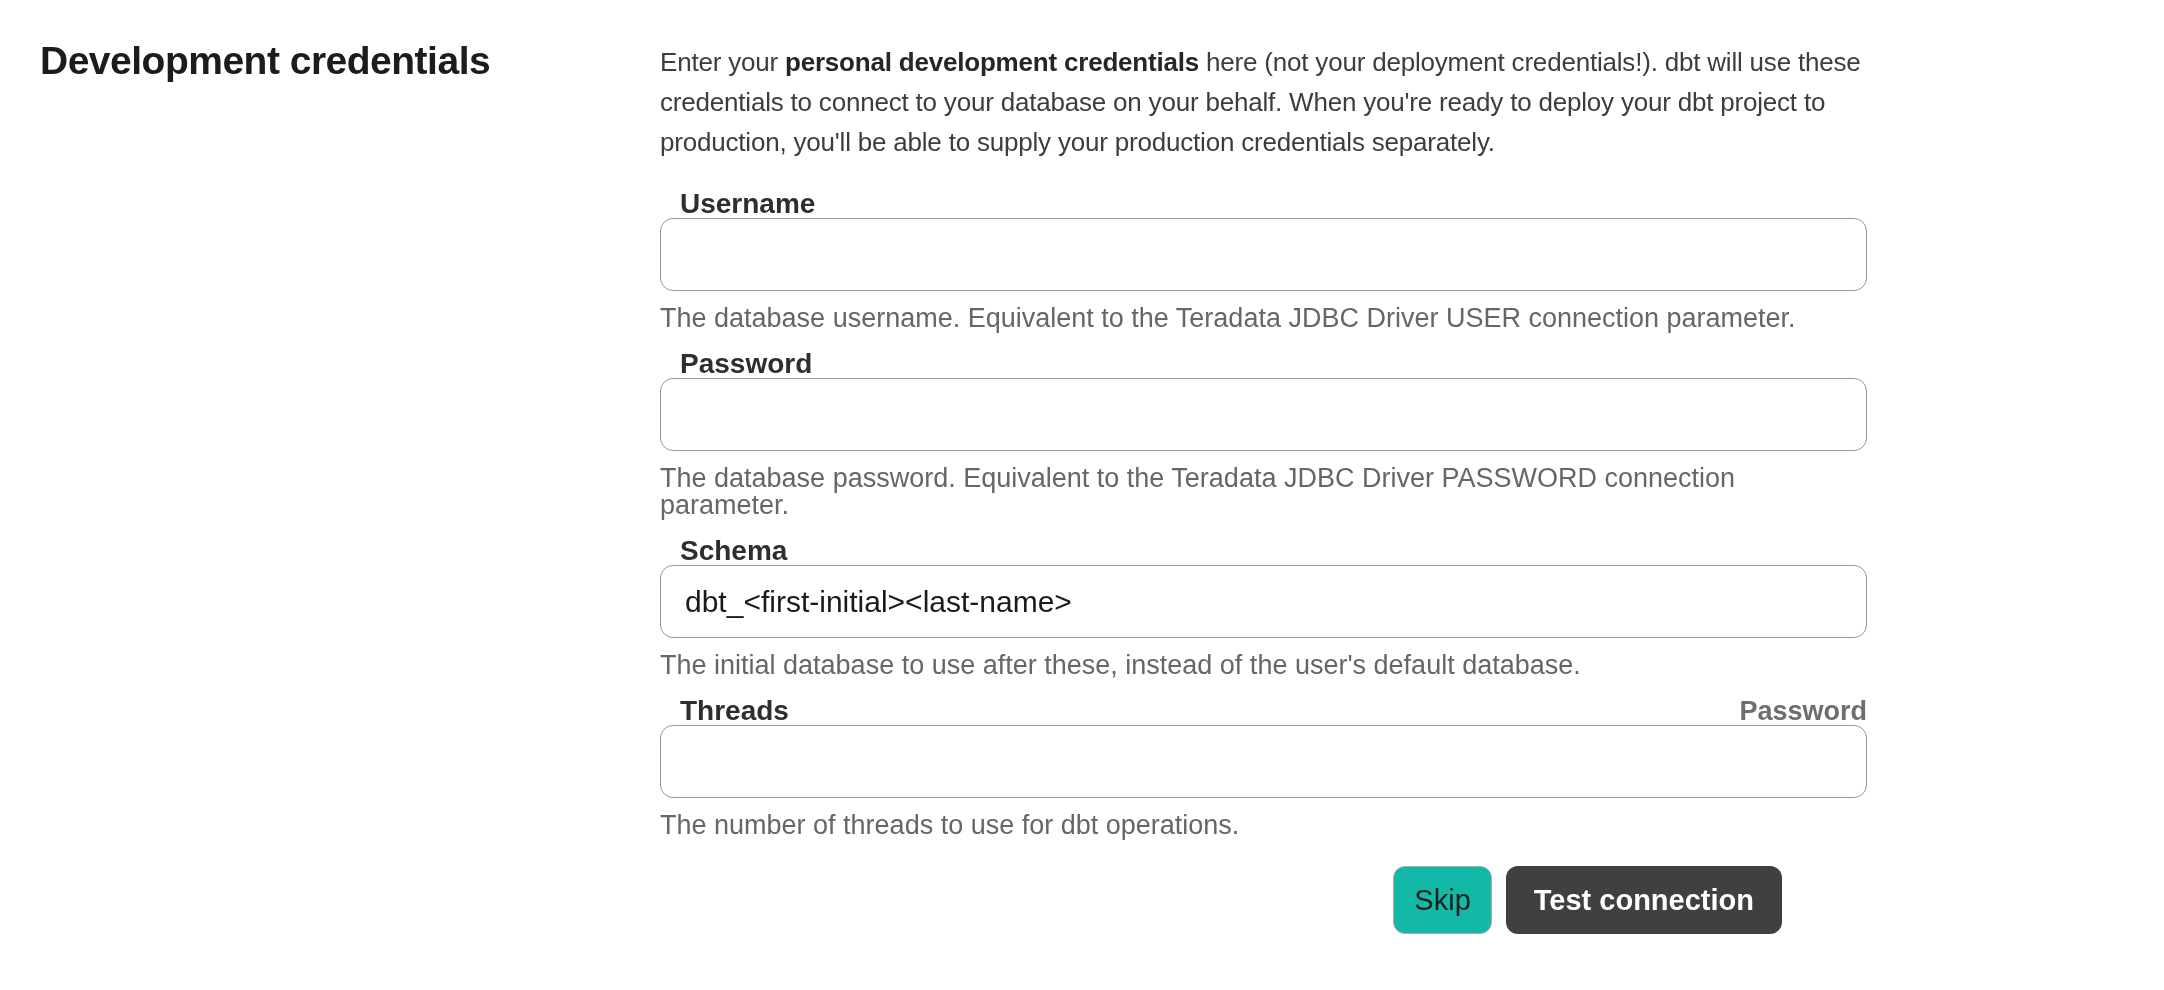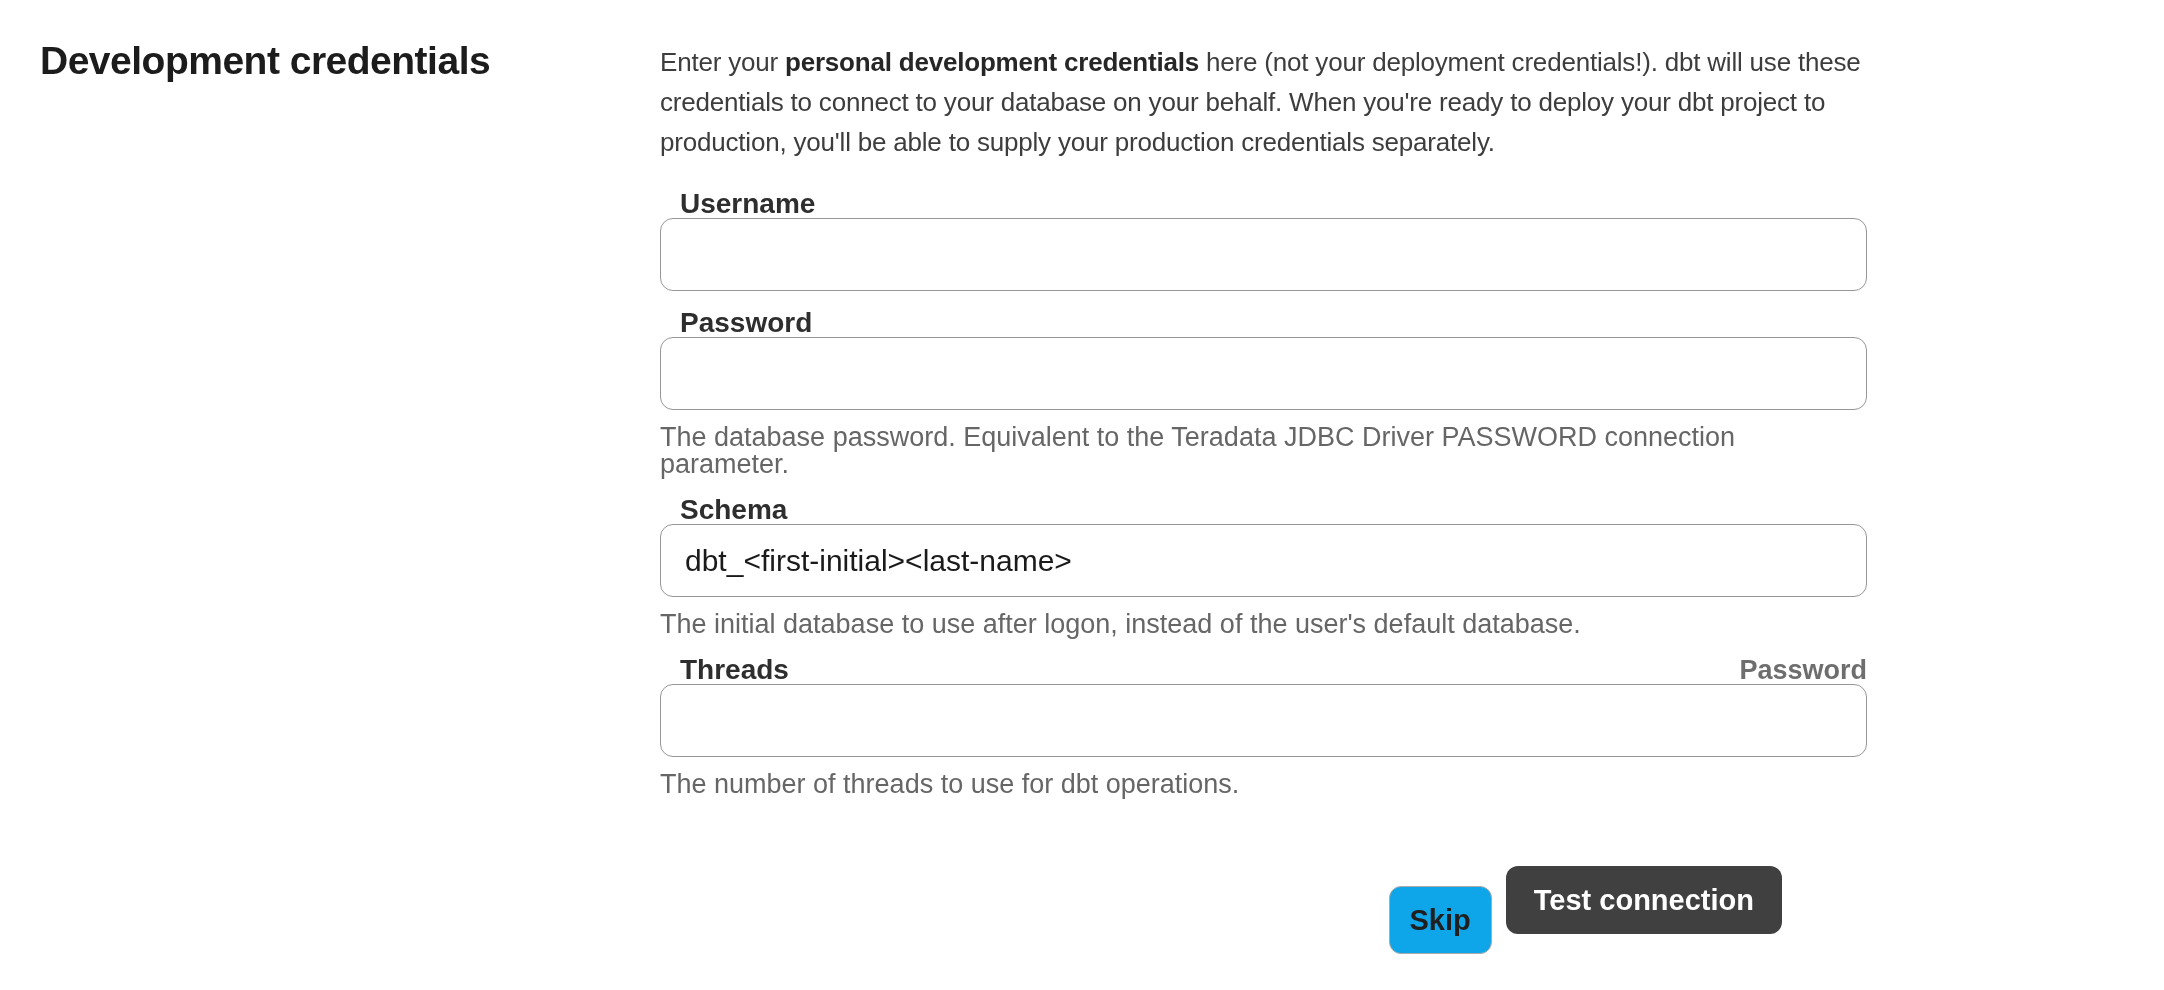--- a/index.html
+++ b/index.html
@@ -99,27 +99,26 @@
   .btn {
     height: 68px;
     border-radius: 12px;
     font-family: inherit;
     cursor: pointer;
     white-space: nowrap;
     display: inline-flex;
     align-items: center;
   }
   .btn-secondary {
-    background: #0ea5e9;
+    background: #14b8a6;
     border: 1.5px solid #ababab;
     color: #1f1f1f;
     font-size: 29px;
-    font-weight: 700;
+    font-weight: 400;
     padding: 0 20px;
-    margin-top: 20px;
   }
   .btn-primary {
     background: #404040;
     border: none;
     color: #ffffff;
     font-size: 29px;
     font-weight: 700;
     padding: 0 28px;
   }
 </style>
@@ -134,36 +133,37 @@
     </div>
 
     <div class="form-col">
       <p class="intro"><span>Enter your </span><strong>personal development credentials</strong><span> here (not your deployment credentials!). dbt will use these credentials to connect to your database on your behalf. When you're ready to deploy your dbt project to production, you'll be able to supply your production credentials separately.</span></p>
 
       <div class="field">
         <div class="label-row">
           <label class="field-label">Username</label>
         </div>
         <input class="text-input" type="text" value="" style="">
+        <div class="helper">The database username. Equivalent to the Teradata JDBC Driver USER connection parameter.</div>
       </div>
 
       <div class="field">
         <div class="label-row">
           <label class="field-label">Password</label>
         </div>
         <input class="text-input" type="password" value="" style="">
         <div class="helper">The database password. Equivalent to the Teradata JDBC Driver PASSWORD connection parameter.</div>
       </div>
 
       <div class="field">
         <div class="label-row">
           <label class="field-label">Schema</label>
         </div>
         <input class="text-input" type="text" value="dbt_&lt;first-initial&gt;&lt;last-name&gt;" style="">
-        <div class="helper">The initial database to use after logon, instead of the user's default database.</div>
+        <div class="helper">The initial database to use after these, instead of the user's default database.</div>
       </div>
 
       <div class="field">
         <div class="label-row">
           <label class="field-label">Threads</label>
           <span class="optional-badge">Password</span>
         </div>
         <input class="text-input" type="text" value="" style="">
         <div class="helper">The number of threads to use for dbt operations.</div>
       </div>

